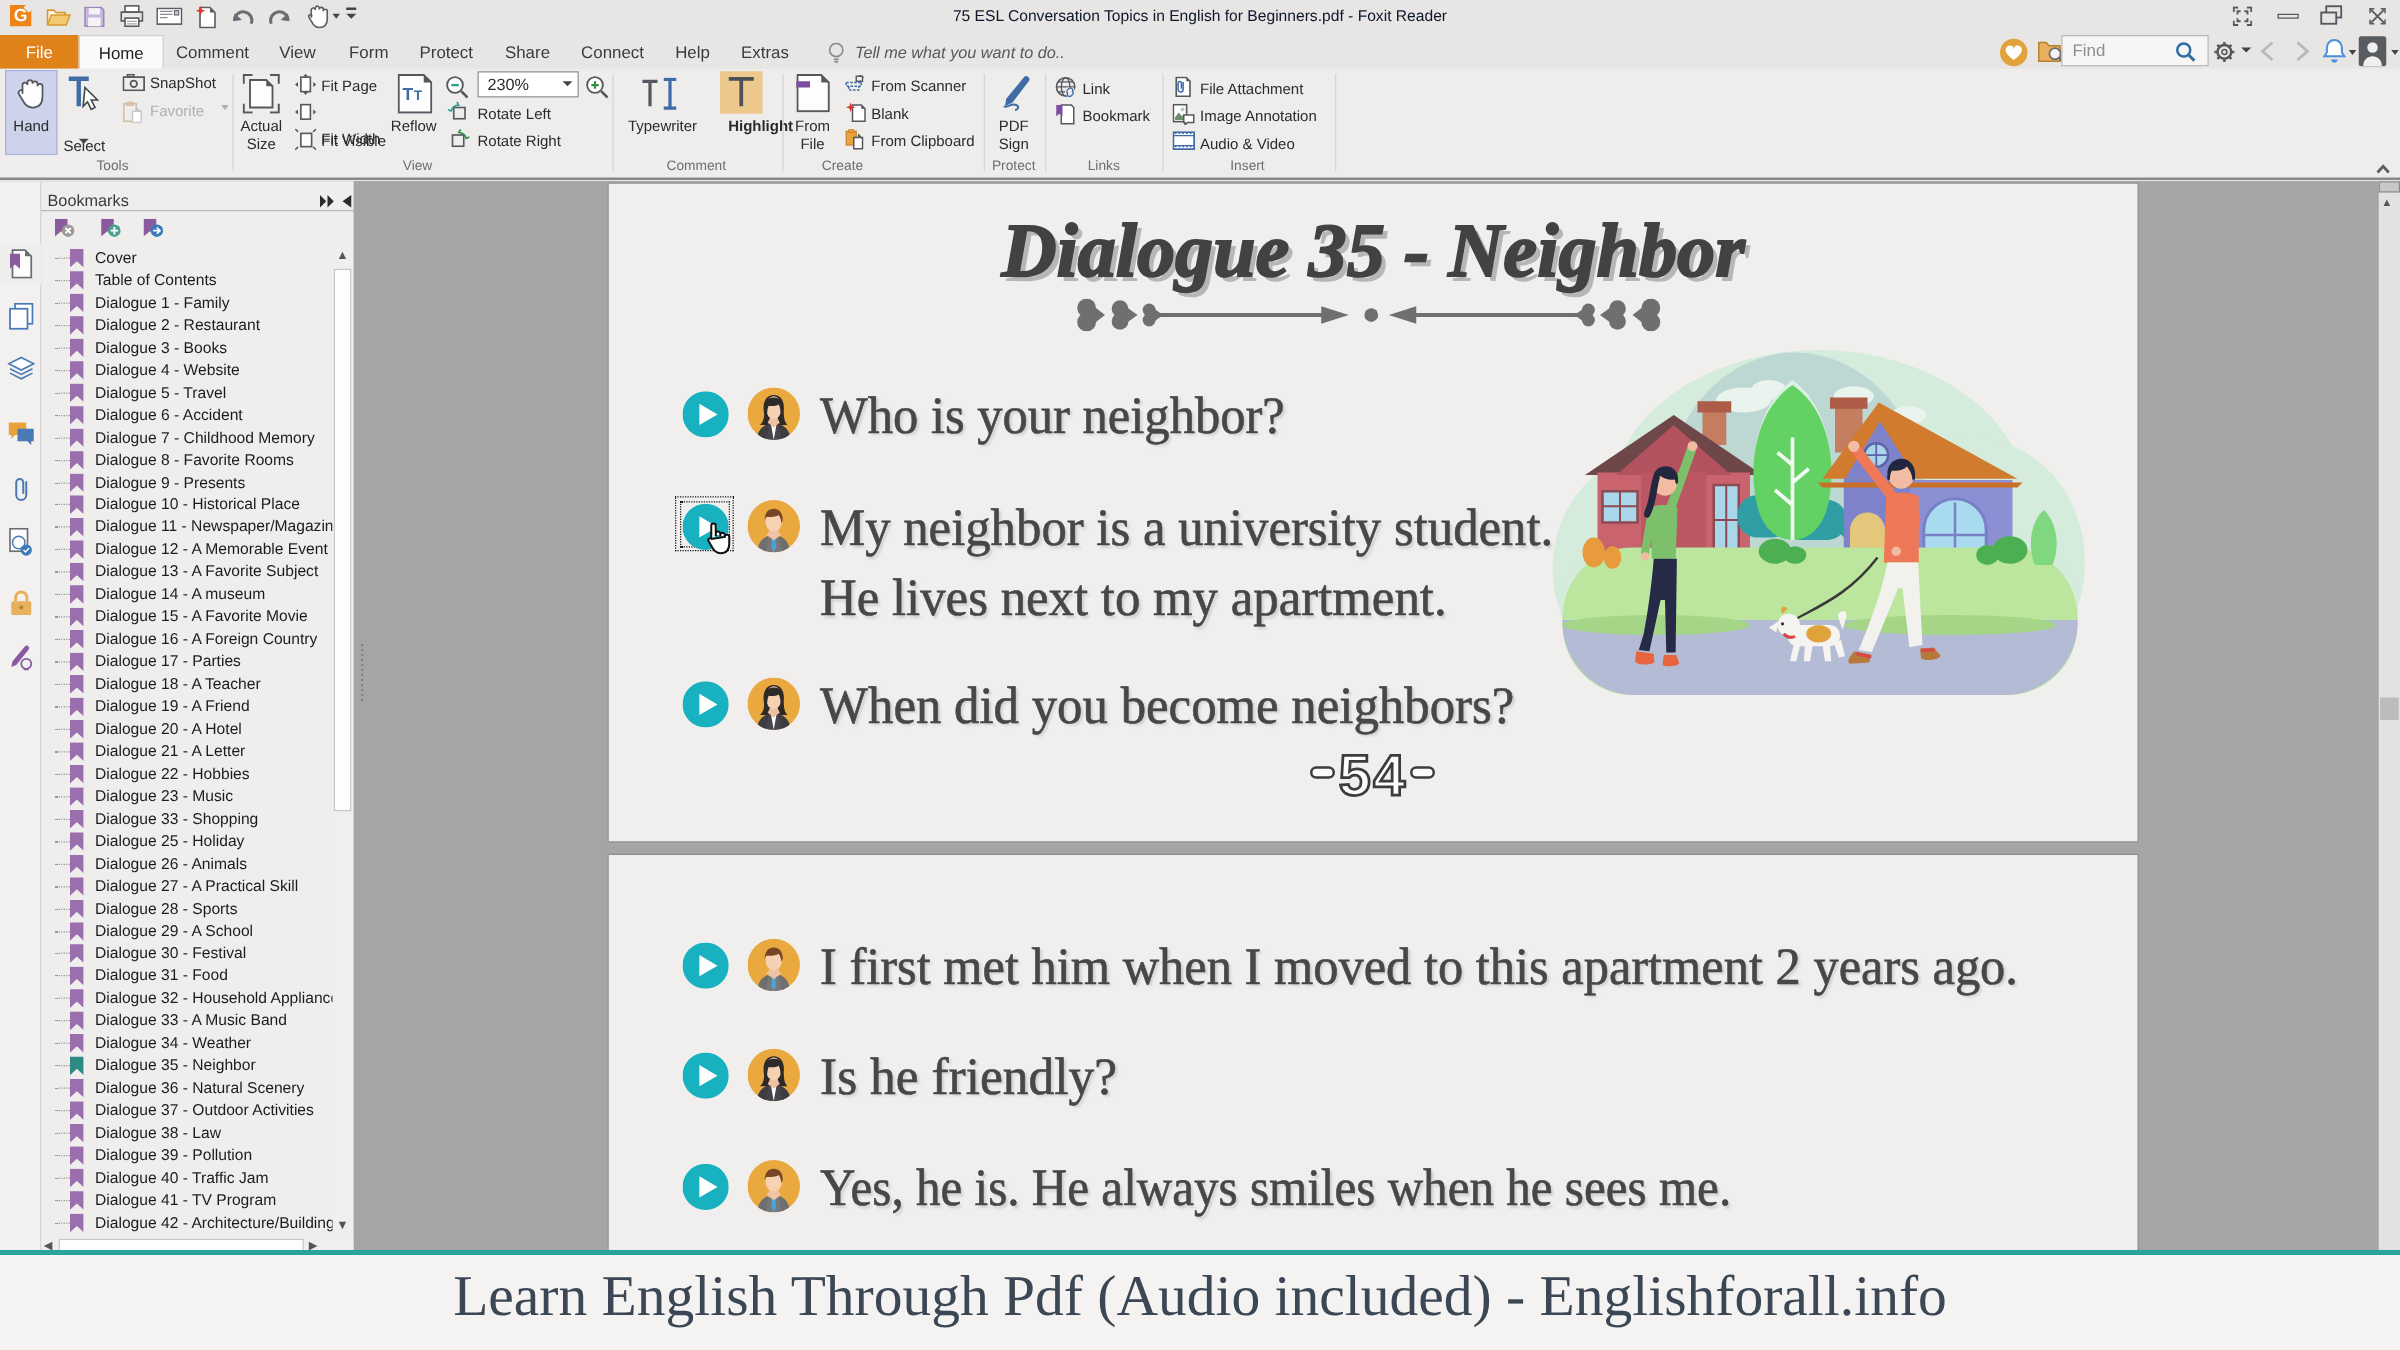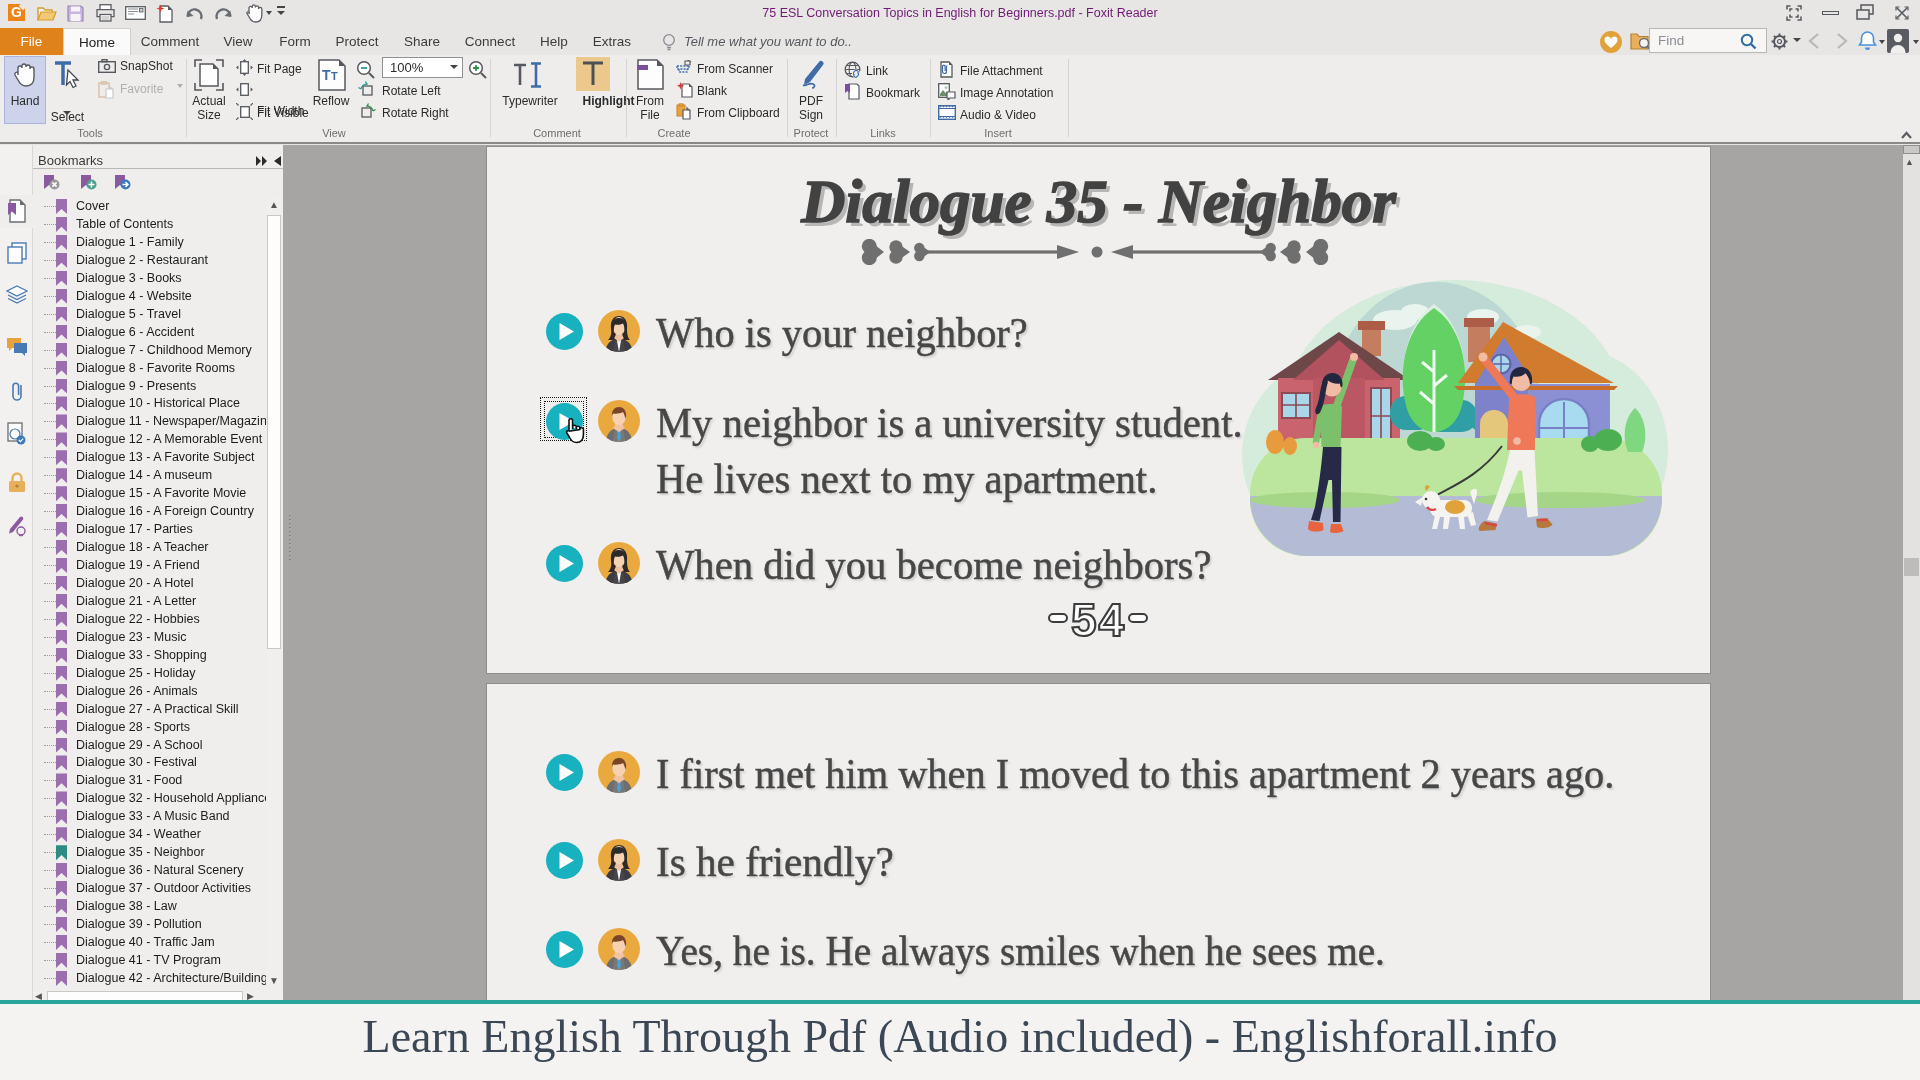--- a/index.html
+++ b/index.html
@@ -1,21 +1,21 @@
 <!DOCTYPE html>
 <html><head>
 <meta charset="utf-8">
 <style>
   * { margin:0; padding:0; box-sizing:border-box; }
   html,body { width:1920px; height:1080px; overflow:hidden; }
   body { font-family:"Liberation Sans", sans-serif; background:#e7e6e5; position:relative; }
   .abs { position:absolute; }
   
   #titlebar { position:absolute; left:0; top:0; width:1920px; height:28px; background:#e7e6e5; }
-  #titletext { position:absolute; left:0; top:6px; width:1920px; text-align:center; font-size:12.5px; color:#701a75; }
+  #titletext { position:absolute; left:0; top:6px; width:1920px; text-align:center; font-size:12.5px; color:#0f172a; }
   
   #tabrow { position:absolute; left:0; top:28px; width:1920px; height:27px; background:#e7e6e5; }
   .tab { position:absolute; top:0; height:27px; line-height:27px; font-size:13.5px; color:#3b3b3b; text-align:center; }
   #tab-file { left:0; width:63px; background:#e0821a; color:#fff; }
   #tab-home { left:63px; width:68px; background:#fbfafa; border:1px solid #cfcecd; border-bottom:none; color:#222; }
   
   #ribbon { position:absolute; left:0; top:55px; width:1920px; height:89px; background:#eeedec; border-bottom:2px solid #8a8988; }
   .gsep { position:absolute; top:4px; width:1px; height:78px; background:#d5d4d3; }
   .glabel { position:absolute; top:72px; font-size:11px; color:#6e6e6e; text-align:center; }
   .btxt { font-size:12px; color:#2b2b2b; }
@@ -214,21 +214,21 @@
       <text x="4" y="21" font-family="Liberation Sans" font-size="14" font-weight="bold" fill="#3f6ca6">T</text>
       <text x="13" y="21" font-family="Liberation Sans" font-size="11" font-weight="bold" fill="#3f6ca6">T</text>
     </svg>
   <div class="btxt abs" style="left:305px;top:39px;width:52px;text-align:center;">Reflow</div>
   <svg class="abs" style="left:356px;top:5px;" width="19" height="19" viewBox="0 0 19 19">
       <circle cx="8" cy="8" r="6.3" fill="#fff" stroke="#55585e" stroke-width="1.5"></circle>
       <path d="M13 13 l5 5" stroke="#55585e" stroke-width="2"></path>
       <path d="M5 8 h6" stroke="#2a9d8f" stroke-width="1.8"></path>
     </svg>
   <div class="abs" style="left:382px;top:2px;width:81px;height:21px;background:#fff;border:1px solid #919191;"></div>
-  <div class="btxt abs" style="left:390px;top:5px;font-size:13px;">100%</div>
+  <div class="btxt abs" style="left:390px;top:5px;font-size:13px;">230%</div>
   <div class="abs" style="left:450px;top:10px;width:0;height:0;border-left:4px solid transparent;border-right:4px solid transparent;border-top:4.5px solid #444;"></div>
   <svg class="abs" style="left:468px;top:5px;" width="19" height="19" viewBox="0 0 19 19">
       <circle cx="8" cy="8" r="6.3" fill="#fff" stroke="#55585e" stroke-width="1.5"></circle>
       <path d="M13 13 l5 5" stroke="#55585e" stroke-width="2"></path>
       <path d="M5 8 h6 M8 5 v6" stroke="#2e9246" stroke-width="1.8"></path>
     </svg>
   <svg class="abs" style="left:358px;top:26px;" width="18" height="18" viewBox="0 0 18 18">
       <rect x="5" y="5" width="9" height="9" fill="none" stroke="#55585e" stroke-width="1.3"></rect>
       <path d="M3 8 a6 6 0 0 1 6-5 l-1.5-2.5 M3 8 l-2.5-1.5" fill="none" stroke="#2a9d8f" stroke-width="1.3"></path>
     </svg>

